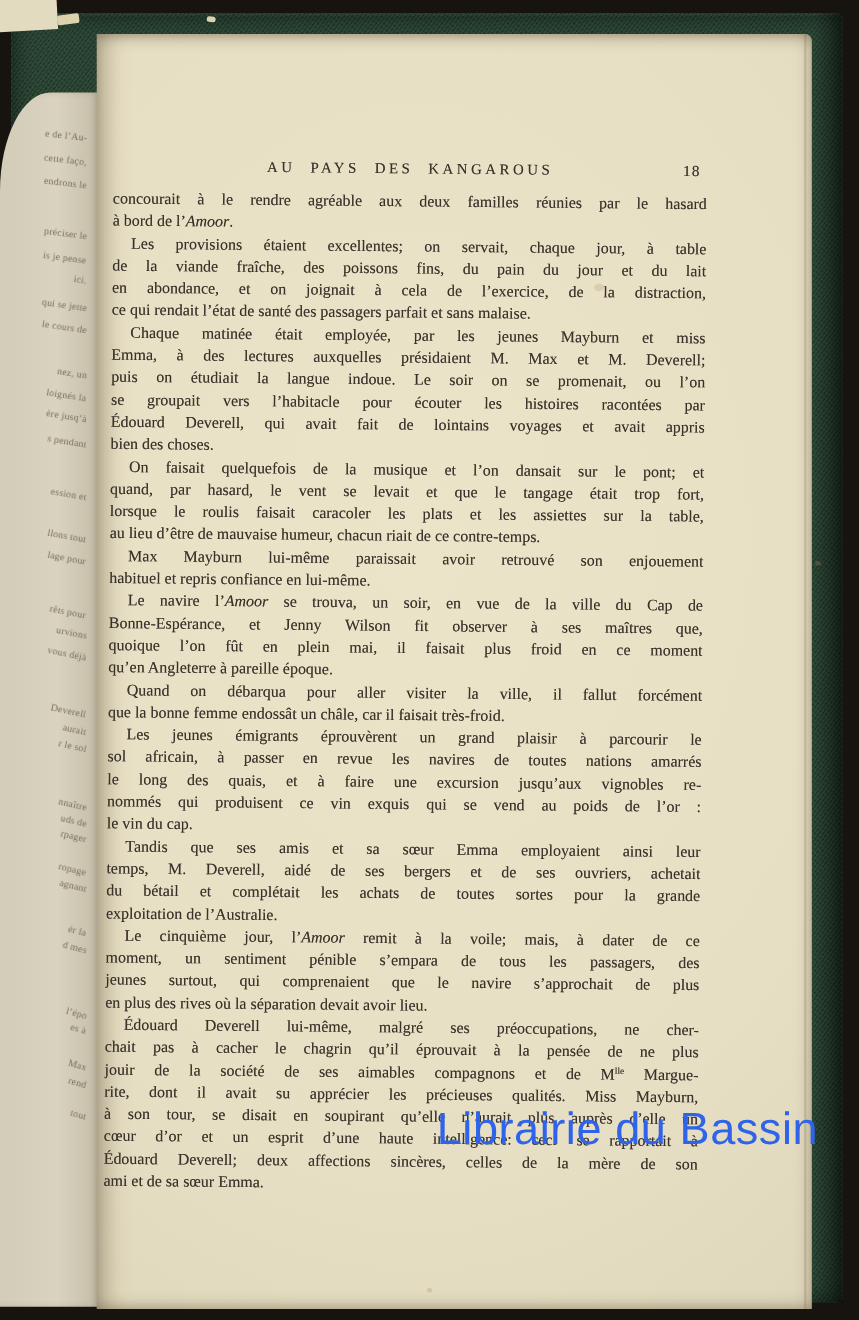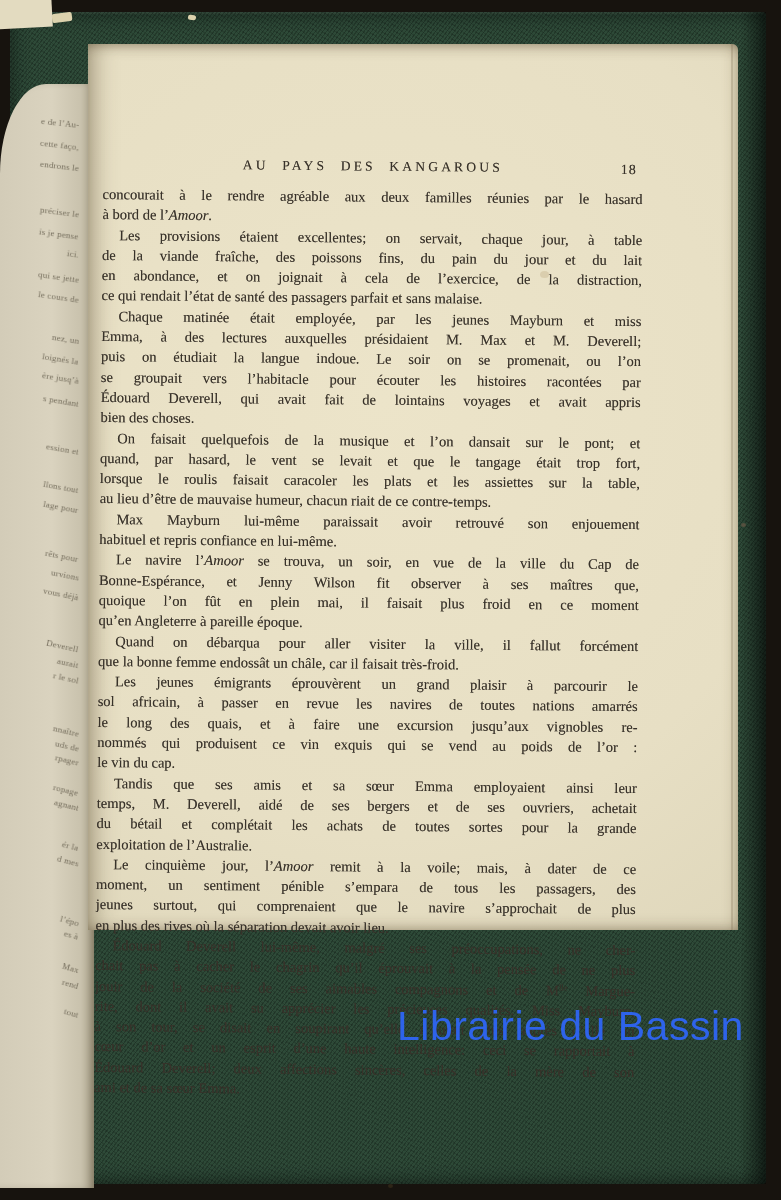--- a/index.html
+++ b/index.html
@@ -32,21 +32,21 @@
          border-top-left-radius:46px 90px;
          box-shadow:inset -7px 0 9px -4px rgba(70,60,40,.5);}
   .frag{position:absolute;right:15px;font-size:9px;color:#756e5d;white-space:nowrap;
         letter-spacing:.2px;filter:blur(.2px);}
 
   
   .corner-wedge{position:absolute;left:-6px;top:-5px;width:58px;height:33px;
         background:#e3dbc0;transform:rotate(-3deg);z-index:2;}
 
   
-  .page-main{position:absolute;left:88px;top:44px;width:650px;height:886px;z-index:3;
+  .page-main{position:absolute;left:88px;top:31px;width:650px;height:1159px;z-index:3;
         background:radial-gradient(120% 90% at 45% 40%,#ece4c9 0%,#e7dfc4 55%,#ded6ba 85%,#d4cbae 100%);
         border-top-right-radius:6px;
         box-shadow:inset 16px 0 24px -12px rgba(80,65,40,.5),
                    inset -10px 0 14px -8px rgba(100,85,55,.38),
                    inset 0 10px 14px -10px rgba(90,75,50,.55),
                    inset 0 -10px 14px -10px rgba(90,75,50,.4);}
   
   .page-main:after{content:"";position:absolute;right:5px;top:0;height:100%;width:2px;
         background:rgba(120,105,75,.25);}
 

